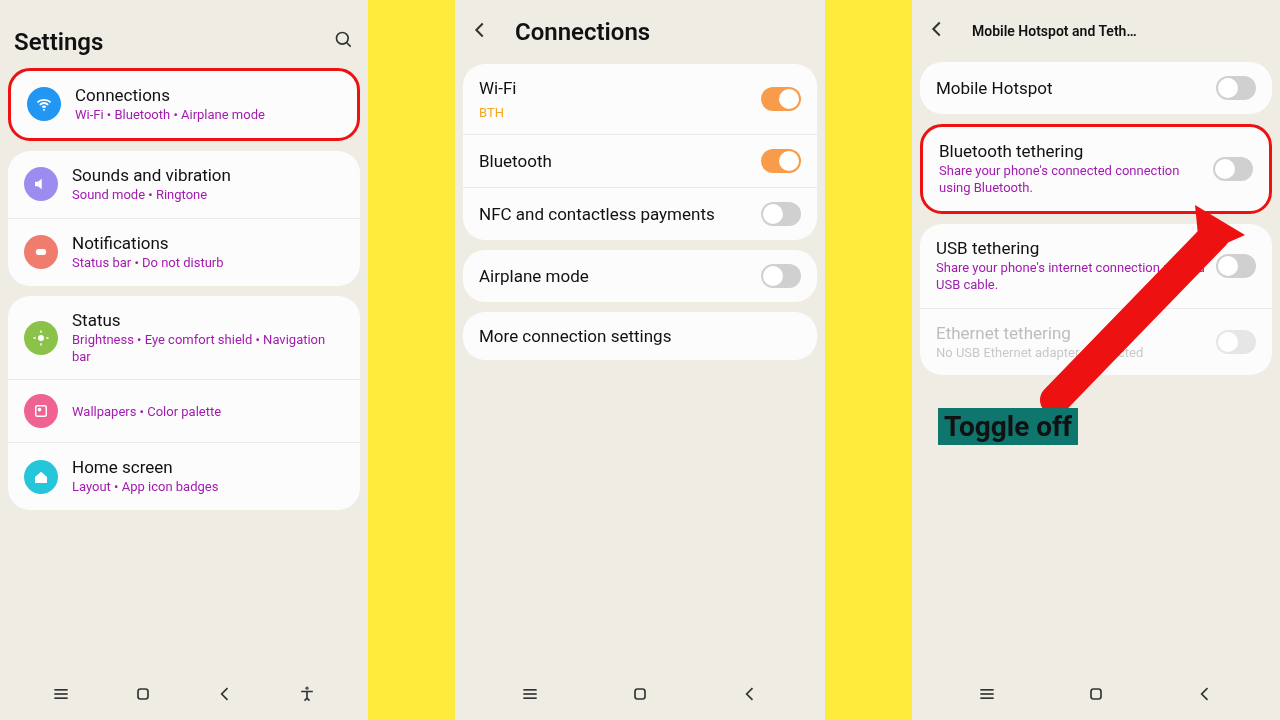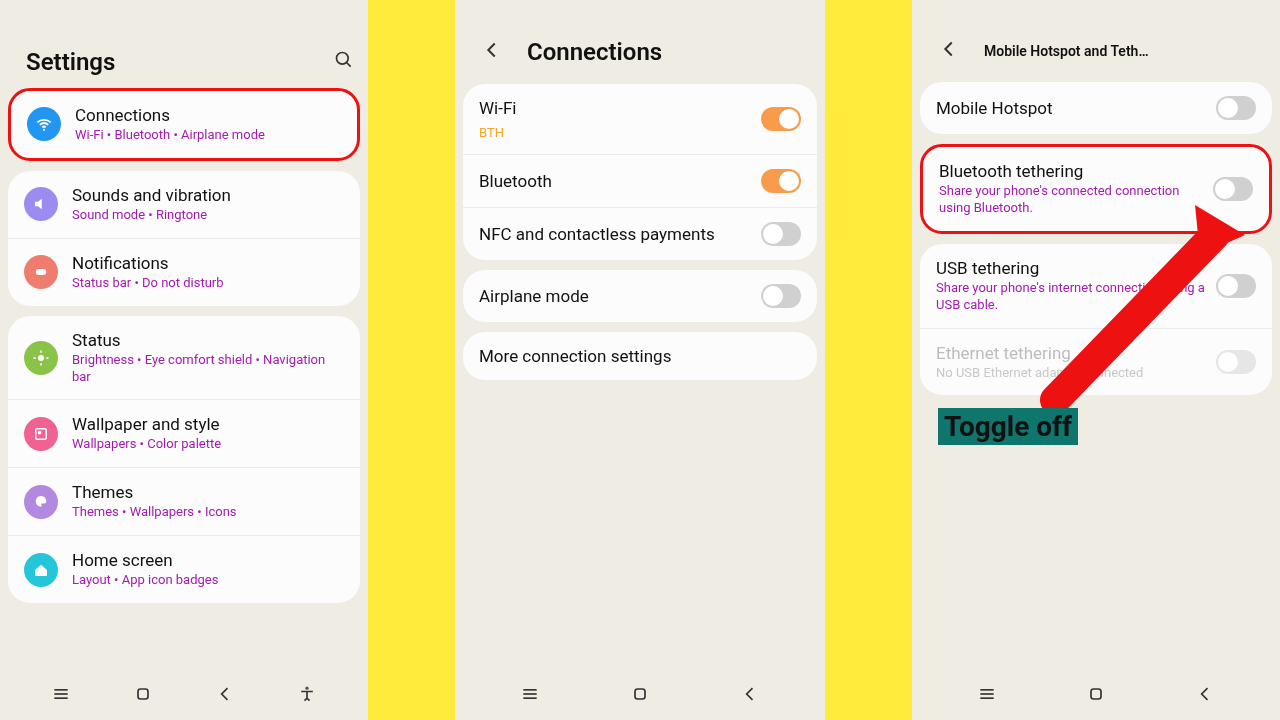--- a/index.html
+++ b/index.html
@@ -15,21 +15,21 @@
     top: 0; bottom: 0;
     background: #efece4;
   }
   .p1 { left: 0; width: 368px; }
   .p2 { left: 455px; width: 370px; }
   .p3 { left: 912px; width: 368px; }
   .ystrip { position: absolute; top:0; bottom:0; background:#ffeb3b; }
   .ys1 { left:368px; width:87px; }
   .ys2 { left:825px; width:87px; }
 
-  .hdr { display:flex; align-items:center; padding:18px 14px 8px 26px;margin-top:20px; }
+  .hdr { display:flex; align-items:center; padding:18px 14px 8px 14px; }
   .hdr .title { font-size:24px; font-weight:600; color:#111; }
   .hdr .back { margin-right:12px; }
   .hdr .srch { margin-left:auto; }
 
   .group {
     background:#fcfcfc;
     border-radius:22px;
     margin:10px 8px;
     overflow:hidden;
   }
@@ -167,33 +167,21 @@
       </div>
     </div>
     <div class="row">
       <div class="ricon" style="background:#f06292">
         <svg viewBox="0 0 24 24" width="18" height="18" fill="none" stroke="#fff" stroke-width="2">
             <rect x="5" y="5" width="14" height="14" rx="2"></rect>
             <circle cx="10" cy="10" r="1.5" fill="#fff"></circle>
           </svg>
       </div>
       <div class="txt">
-        <div class="ttl">Wallpaper and style</div>
         <div class="sub">Wallpapers  •  Color palette</div>
-      </div>
-    </div>
-    <div class="row">
-      <div class="ricon" style="background:#b388e0">
-        <svg viewBox="0 0 24 24" width="18" height="18" fill="#fff">
-            <path d="M12 4c-4 0-7 3-7 7 0 4 3 7 7 7 1 0 1-1 1-1 0-1-1-1-1-2 0-1 1-1 2-1h2c2 0 3-1 3-3 0-4-3-7-7-7z"></path>
-          </svg>
-      </div>
-      <div class="txt">
-        <div class="ttl">Themes</div>
-        <div class="sub">Themes  •  Wallpapers  •  Icons</div>
       </div>
     </div>
     <div class="row">
       <div class="ricon" style="background:#26c6da">
         <svg viewBox="0 0 24 24" width="18" height="18" fill="#fff">
             <path d="M4 12l8-7 8 7v8H4z"></path>
           </svg>
       </div>
       <div class="txt">
         <div class="ttl">Home screen</div>

